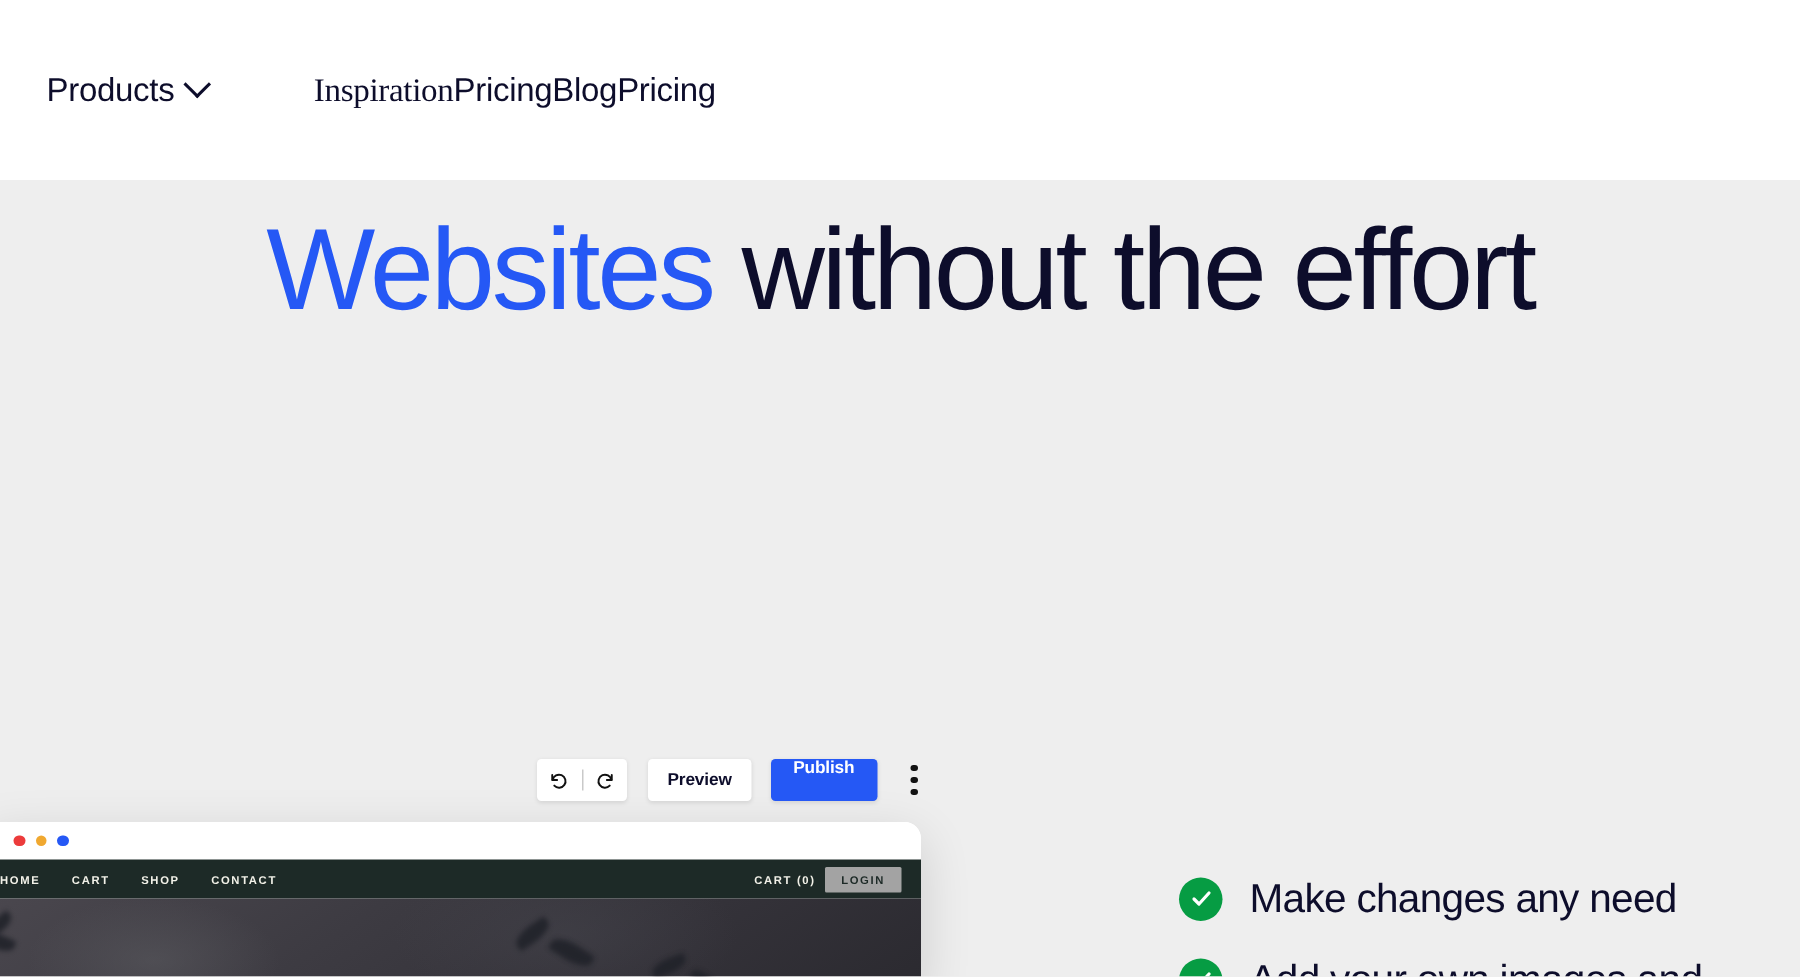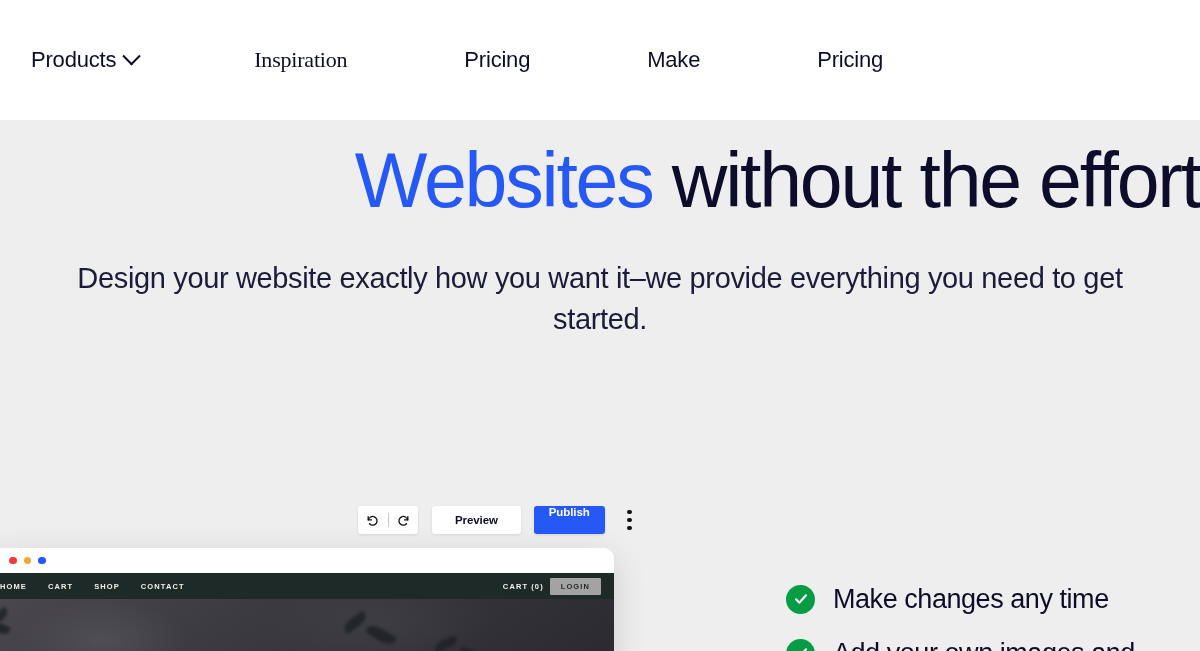--- a/index.html
+++ b/index.html
@@ -26,36 +26,35 @@
     display: flex;
     align-items: center;
     z-index: 40;
   }
 
   .nav-list {
     display: flex;
     align-items: center;
     list-style: none;
     padding-left: 31px;
-    gap: 45px;
   }
 
   .nav-item {
     font-size: 22px;
     font-weight: 500;
     color: #0d0d2b;
     letter-spacing: -0.2px;
     white-space: nowrap;
     display: flex;
     align-items: center;
     gap: 9px;
     cursor: pointer;
   }
 
-  .nav-item + .nav-item { margin-left: 72px; }
+  .nav-item + .nav-item { }
   .nav-item.gap-a { margin-left: 71px; font-family: Liberation Serif, serif; }
 
   .chevron-down {
     display: inline-block;
     width: 13px;
     height: 13px;
     border-right: 2.6px solid #0d0d2b;
     border-bottom: 2.6px solid #0d0d2b;
     transform: rotate(45deg) translate(-3px, -3px);
   }
@@ -68,21 +67,21 @@
     height: 531px;
     background: #eeeeee;
     overflow: hidden;
   }
 
   .hero-title {
     position: absolute;
     top: 22px;
     left: 0;
     width: 1200px;
-    text-align: right;
+    text-align: center;
     font-size: 77px;
     font-weight: 500;
     line-height: 1.0;
     letter-spacing: -2.2px;
     color: #0d0d2b;
     white-space: nowrap;
   }
 
   .hero-title .accent { color: #2558f5; }
 
@@ -134,21 +133,21 @@
   }
 
   .tb-divider {
     width: 1px;
     height: 14px;
     background: #c9c9c9;
   }
 
   .tb-preview {
     margin-left: 14px;
-    padding: 0 23px;
+    padding: 0 13px;
     font-size: 11.5px;
     font-weight: 700;
     color: #0d0d2b;
     letter-spacing: -0.1px;
     cursor: pointer;
   }
 
   .tb-publish {
     margin-left: 13px;
     height: 28px;
@@ -336,36 +335,35 @@
         <span>Products</span>
         <span class="chevron-down"></span>
       </li>
       <li class="nav-item gap-a">
         <span>Inspiration</span>
       </li>
       <li class="nav-item">
         <span>Pricing</span>
       </li>
       <li class="nav-item">
-        <span>Make</span>
+        <span>Blog</span>
       </li>
       <li class="nav-item">
         <span>Pricing</span>
       </li>
     </ul>
   </nav>
 </header>
 
 <section class="hero">
 
   <h1 class="hero-title">
     <span class="accent">Websites</span><span> without the effort</span>
   </h1>
 
-  <p class="hero-sub">Design your website exactly how you want it–we provide everything you need to get started.</p>
 
   <div class="editor-toolbar">
 
     <div class="tb-group tb-undoredo">
       <button class="tb-icon-btn">
         <svg width="13" height="13" viewBox="0 0 24 24" fill="none" stroke="#111111" stroke-width="2.4" stroke-linecap="round" stroke-linejoin="round">
           <path d="M4 5v6h6"></path>
           <path d="M4.5 11a8 8 0 1 1 2 7"></path>
         </svg>
       </button>
@@ -426,21 +424,21 @@
 
   </div>
 
   <ul class="feature-list">
     <li class="feature-row">
       <span class="check-badge">
         <svg width="16" height="16" viewBox="0 0 24 24" fill="none" stroke="#ffffff" stroke-width="3.2" stroke-linecap="round" stroke-linejoin="round">
           <path d="M4.5 12.5l5 5 10-11"></path>
         </svg>
       </span>
-      <span class="feature-text">Make changes any time</span>
+      <span class="feature-text">Make changes any need</span>
     </li>
     <li class="feature-row">
       <span class="check-badge">
         <svg width="16" height="16" viewBox="0 0 24 24" fill="none" stroke="#ffffff" stroke-width="3.2" stroke-linecap="round" stroke-linejoin="round">
           <path d="M4.5 12.5l5 5 10-11"></path>
         </svg>
       </span>
       <span class="feature-text">Add your own images and</span>
     </li>
   </ul>

